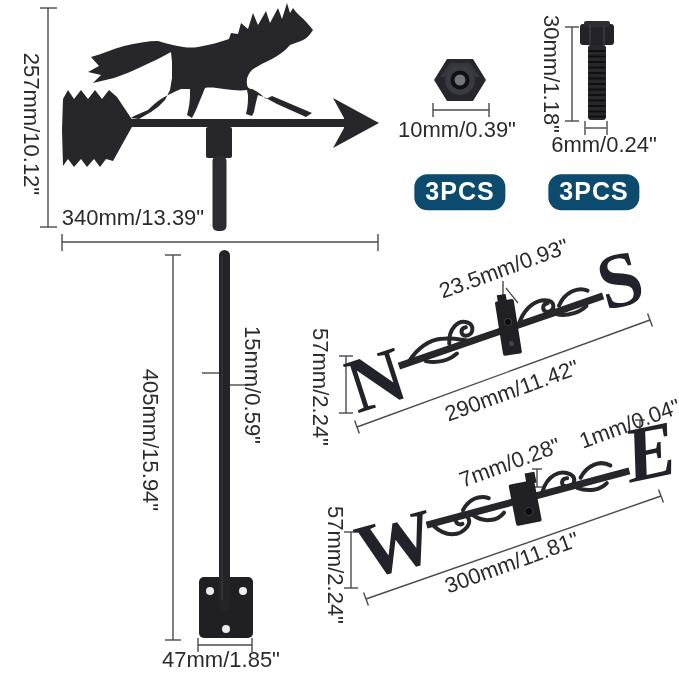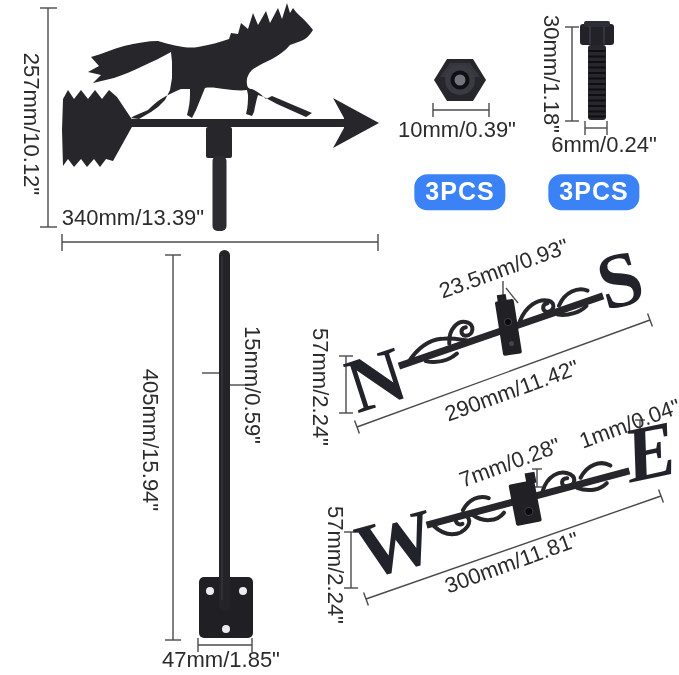--- a/index.html
+++ b/index.html
@@ -4,21 +4,21 @@
 <style>
   html,body{margin:0;padding:0;background:#ffffff;}
   .stage{position:relative;width:679px;height:675px;background:#ffffff;overflow:hidden;
          font-family:"Liberation Sans",sans-serif;}
   .stage svg{position:absolute;left:0;top:0;}
   .dim{position:absolute;font-family:"Liberation Sans",sans-serif;font-size:22px;
        color:#2b2b2b;white-space:nowrap;line-height:1;transform-origin:center;}
   .letter{position:absolute;font-family:"Liberation Serif",serif;font-weight:bold;
           font-size:78px;color:#22222a;white-space:nowrap;line-height:1;transform-origin:center;}
   .letter.it{font-style:italic;}
-  .badge{position:absolute;background:#3b82f6;color:#ffffff;font-weight:bold;
+  .badge{position:absolute;background:#0c4a6e;color:#ffffff;font-weight:bold;
          font-size:25px;letter-spacing:1px;padding:4px 11px;border-radius:13px;
          transform:translate(-50%,-50%);line-height:1.1;}
 </style>
 </head>
 <body>
 
 <div class="stage">
 
   <svg width="679" height="675" viewBox="0 0 679 675">
 

